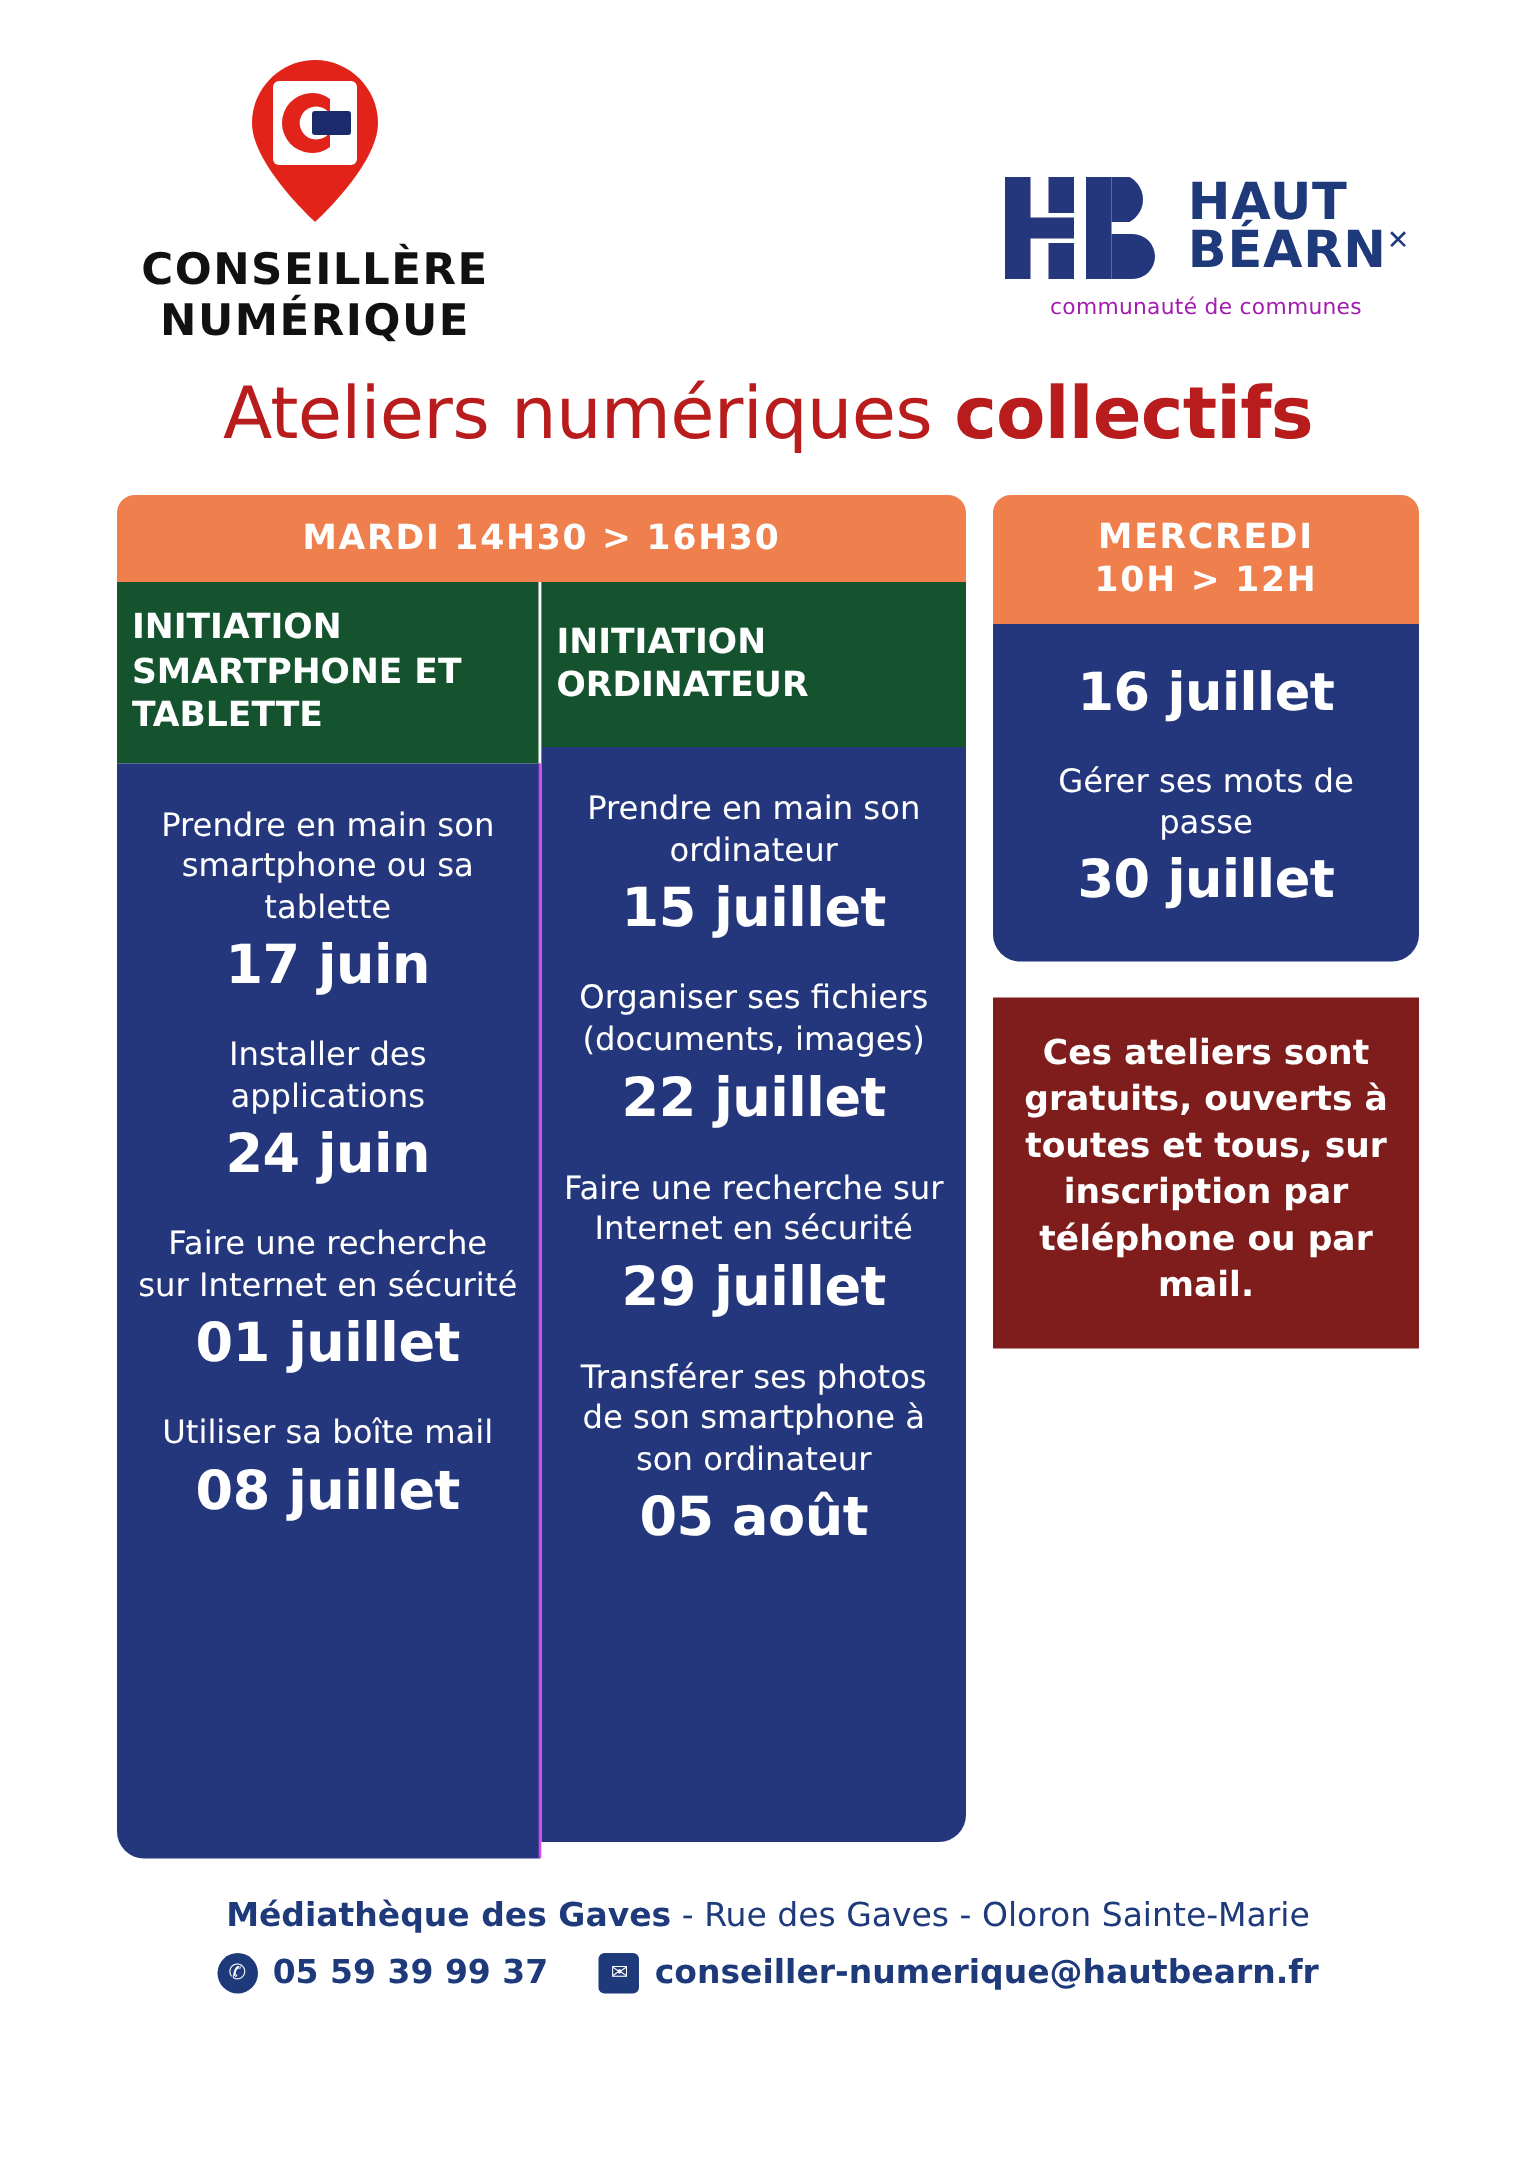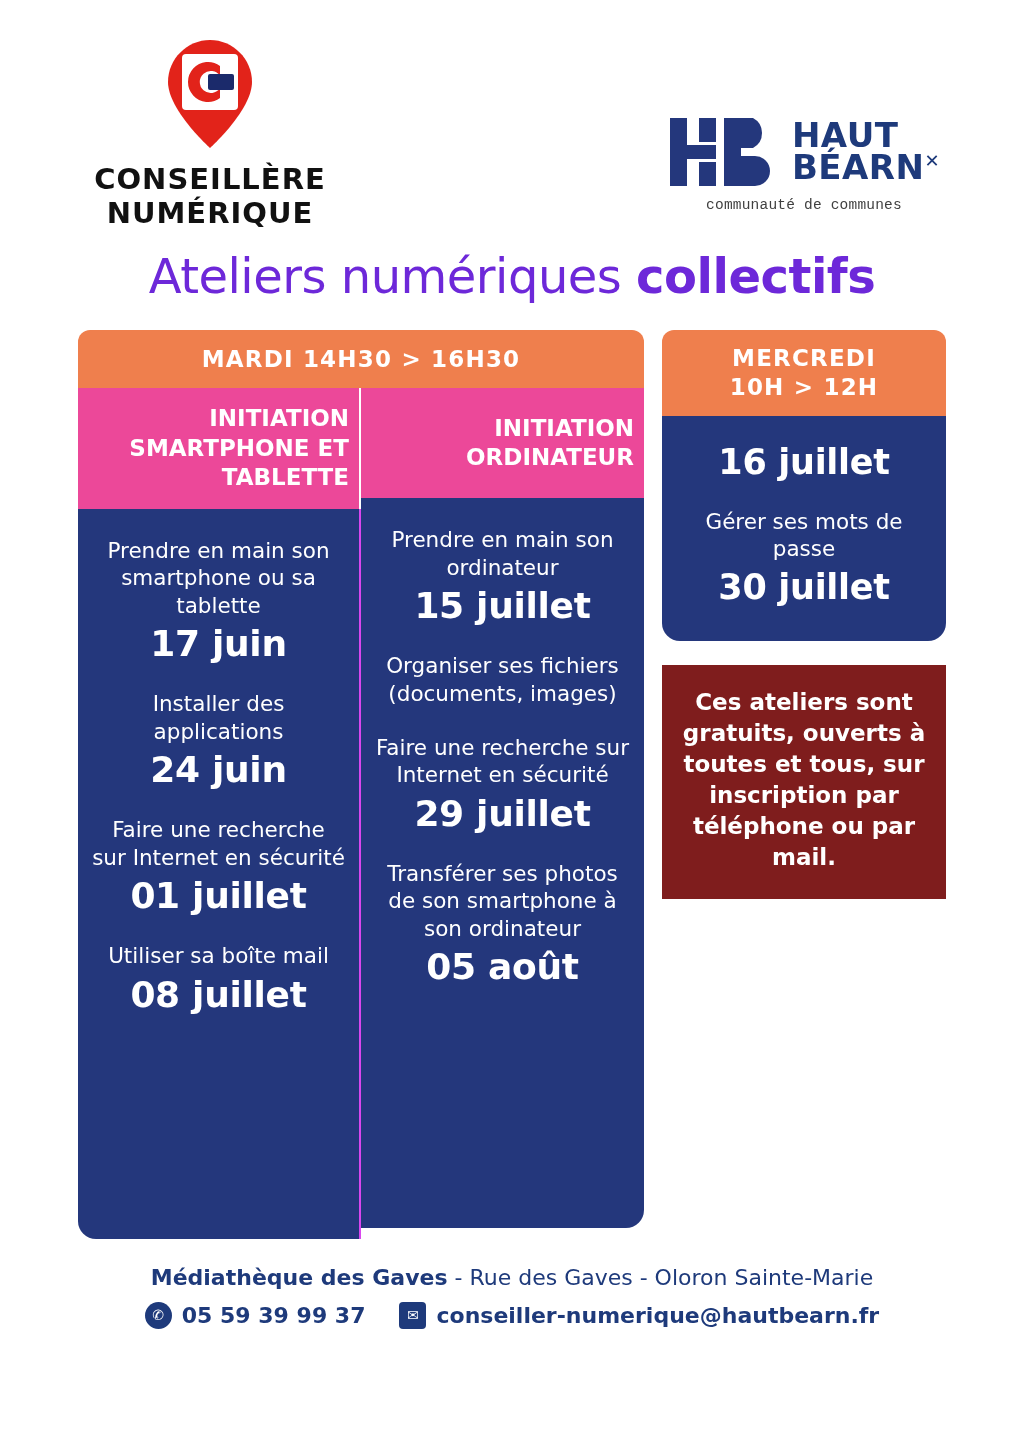--- a/index.html
+++ b/index.html
@@ -32,29 +32,29 @@
 
   .hb-logo { width: 300px; text-align:center; padding-top: 72px; }
   .hb-row { display:flex; align-items:center; justify-content:center; gap: 14px; }
   .hb-mark { width: 110px; height: 78px; }
   .hb-words { text-align:left; line-height: 0.95; }
   .hb-words .l1, .hb-words .l2 {
     font-weight: bold; font-size: 34px; letter-spacing: 0.5px; color:#1e3a7b;
     display:block;
   }
   .hb-x { color:#1e3a7b; font-size:18px; vertical-align: super; }
-  .hb-sub { margin-top: 7px; font-size: 14.5px; color:#404040; letter-spacing: .2px; font-family: Liberation Mono, monospace; }
+  .hb-sub { margin-top: 7px; font-size: 14.5px; color:#a21caf; letter-spacing: .2px; }
 
   
   .title {
     margin: 18px 0 0 0;
     text-align:center;
     font-size: 48px;
     font-weight: bold;
-    color:#6d28d9;
+    color:#b91c1c;
     letter-spacing: -0.5px;
   }
   .title .light { font-weight: normal; }
 
   
   .grid {
     display:flex;
     gap: 18px;
     padding: 26px 78px 0 78px;
     align-items: flex-start;
@@ -78,26 +78,26 @@
     font-size: 23px;
     padding: 14px 0 14px 0;
     border-radius: 12px 12px 0 0;
     line-height: 1.25;
   }
 
   .two-cols { display:flex; }
   .col { width: 283px; }
 
   .sub-head {
-    background:#ec4899;
+    background:#14532d;
     color:#ffffff;
     font-weight:bold;
     font-size: 23px;
     line-height: 1.28;
-    text-align:right;
+    text-align:left;
     padding: 16px 10px;
     min-height: 110px;
     display:flex; align-items:center; justify-content:center;
   }
   .sub-head.right-border { border-right: 2px solid #ffffff; }
 
   .body-box {
     background:#24377c;
     color:#ffffff;
     padding: 28px 14px 36px 14px;
@@ -222,20 +222,21 @@
 
         <div class="col">
           <div class="sub-head">INITIATION ORDINATEUR</div>
           <div class="body-box br">
             <div class="item">
               <div class="label">Prendre en main son ordinateur</div>
               <div class="date">15 juillet</div>
             </div>
             <div class="item">
               <div class="label">Organiser ses fichiers (documents, images)</div>
+              <div class="date">22 juillet</div>
             </div>
             <div class="item">
               <div class="label">Faire une recherche sur Internet en sécurité</div>
               <div class="date">29 juillet</div>
             </div>
             <div class="item">
               <div class="label">Transférer ses photos de son smartphone à son ordinateur</div>
               <div class="date">05 août</div>
             </div>
           </div>

